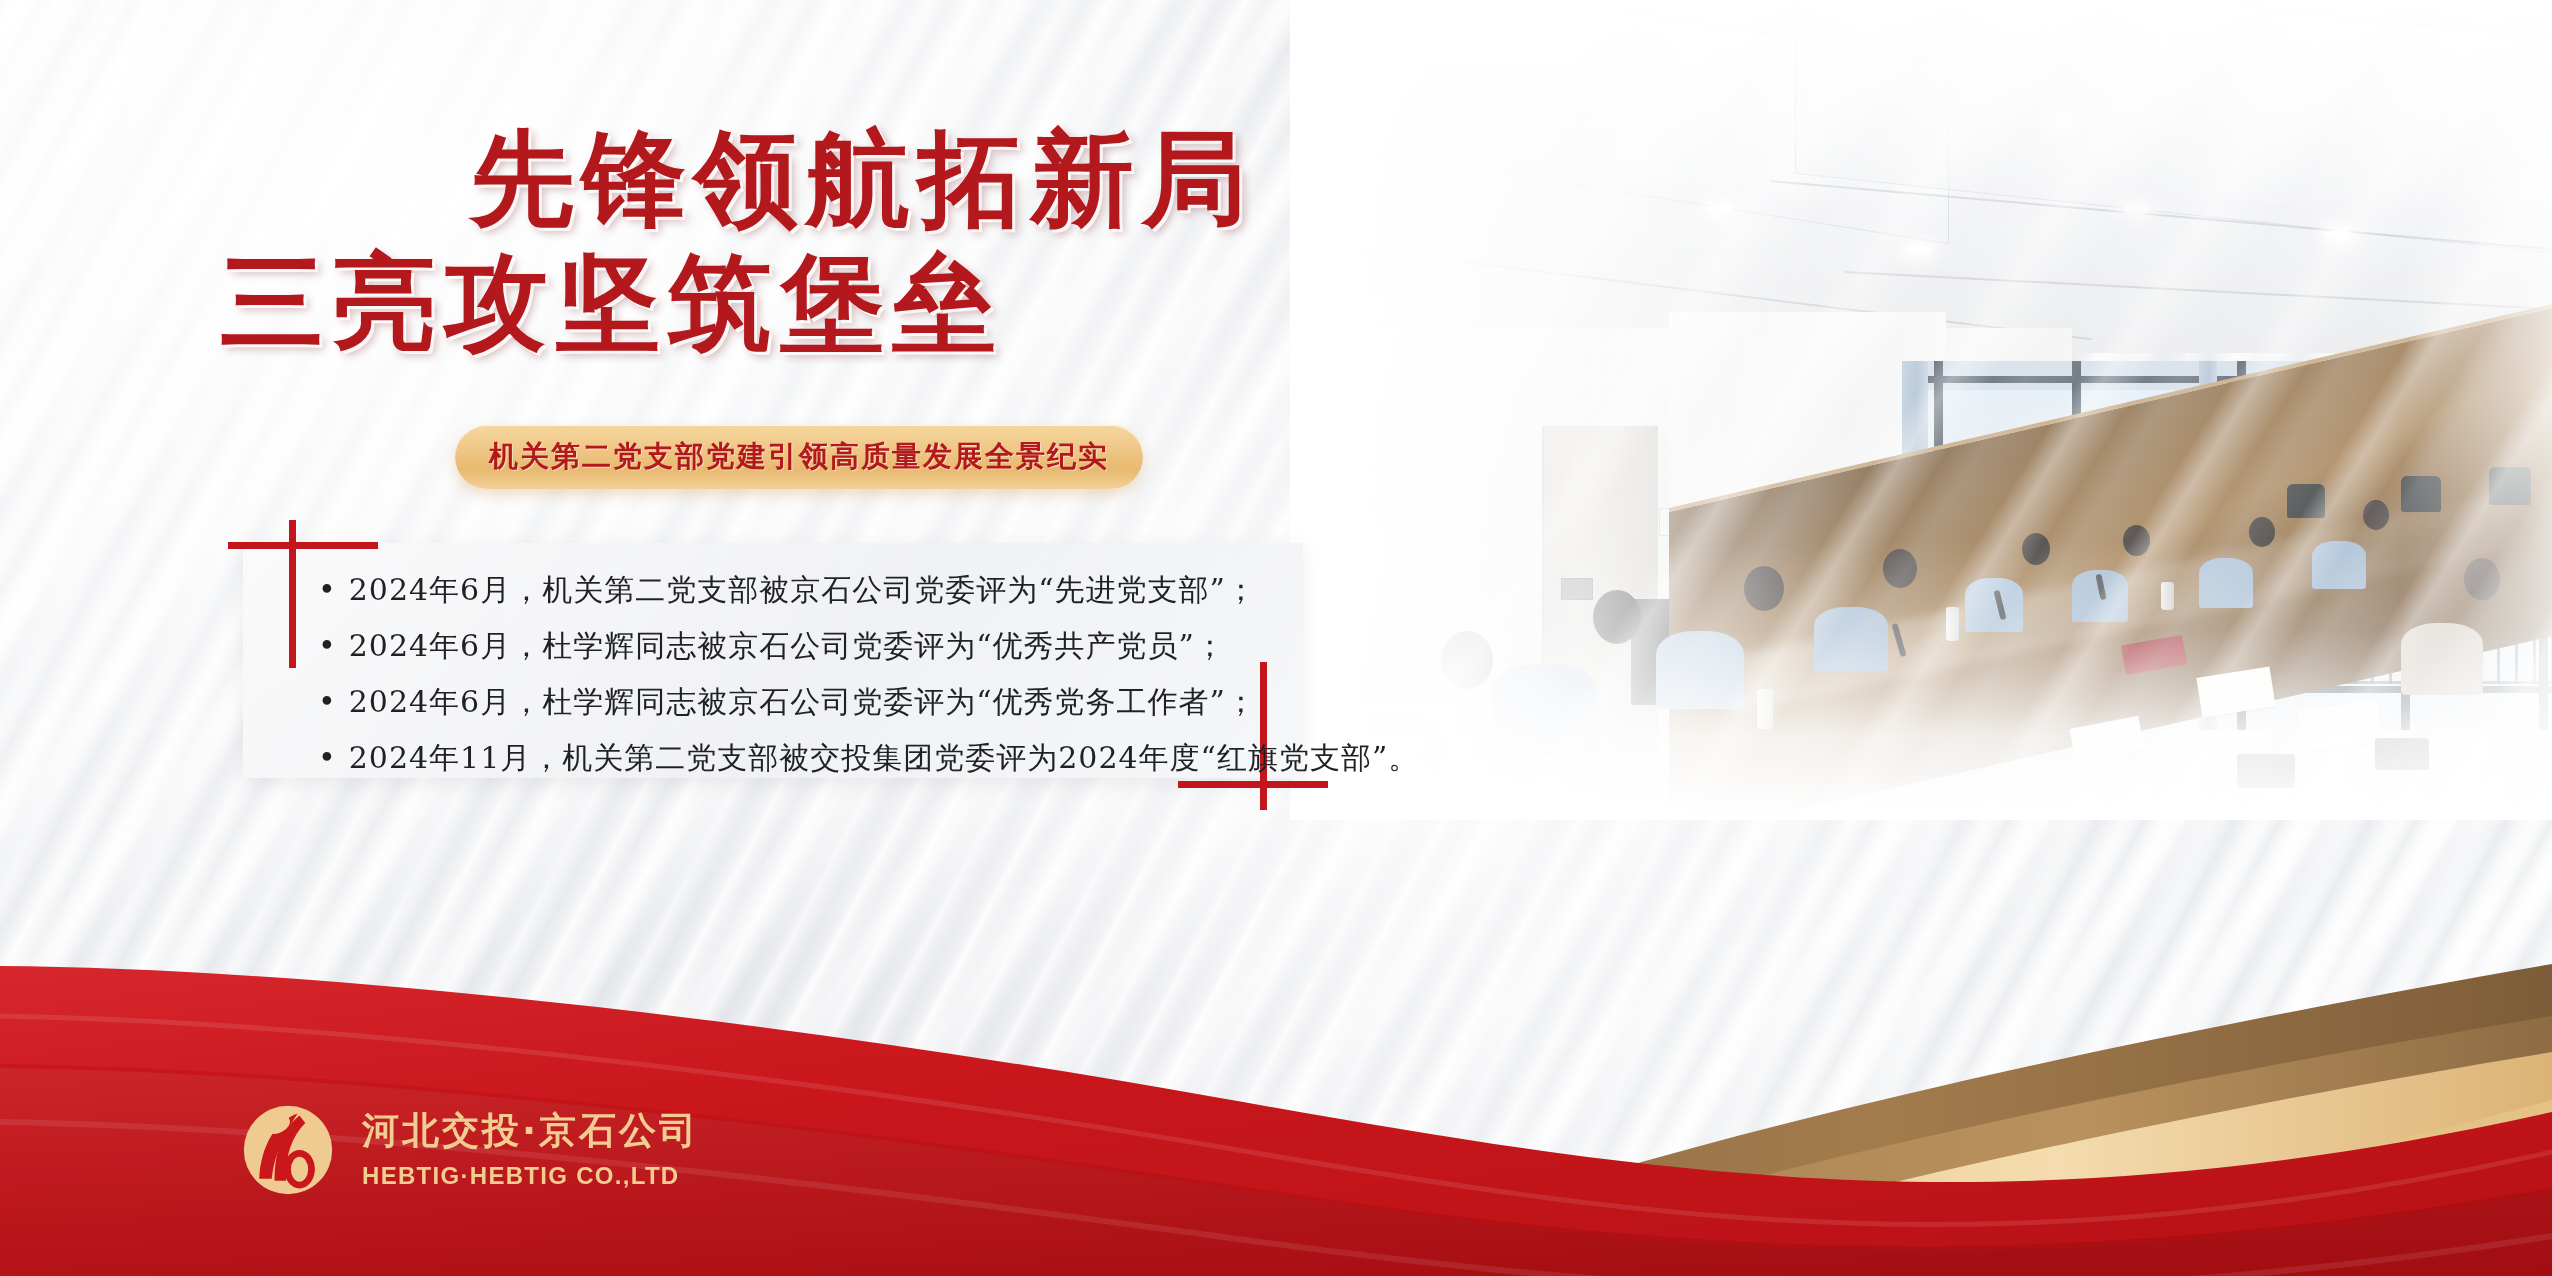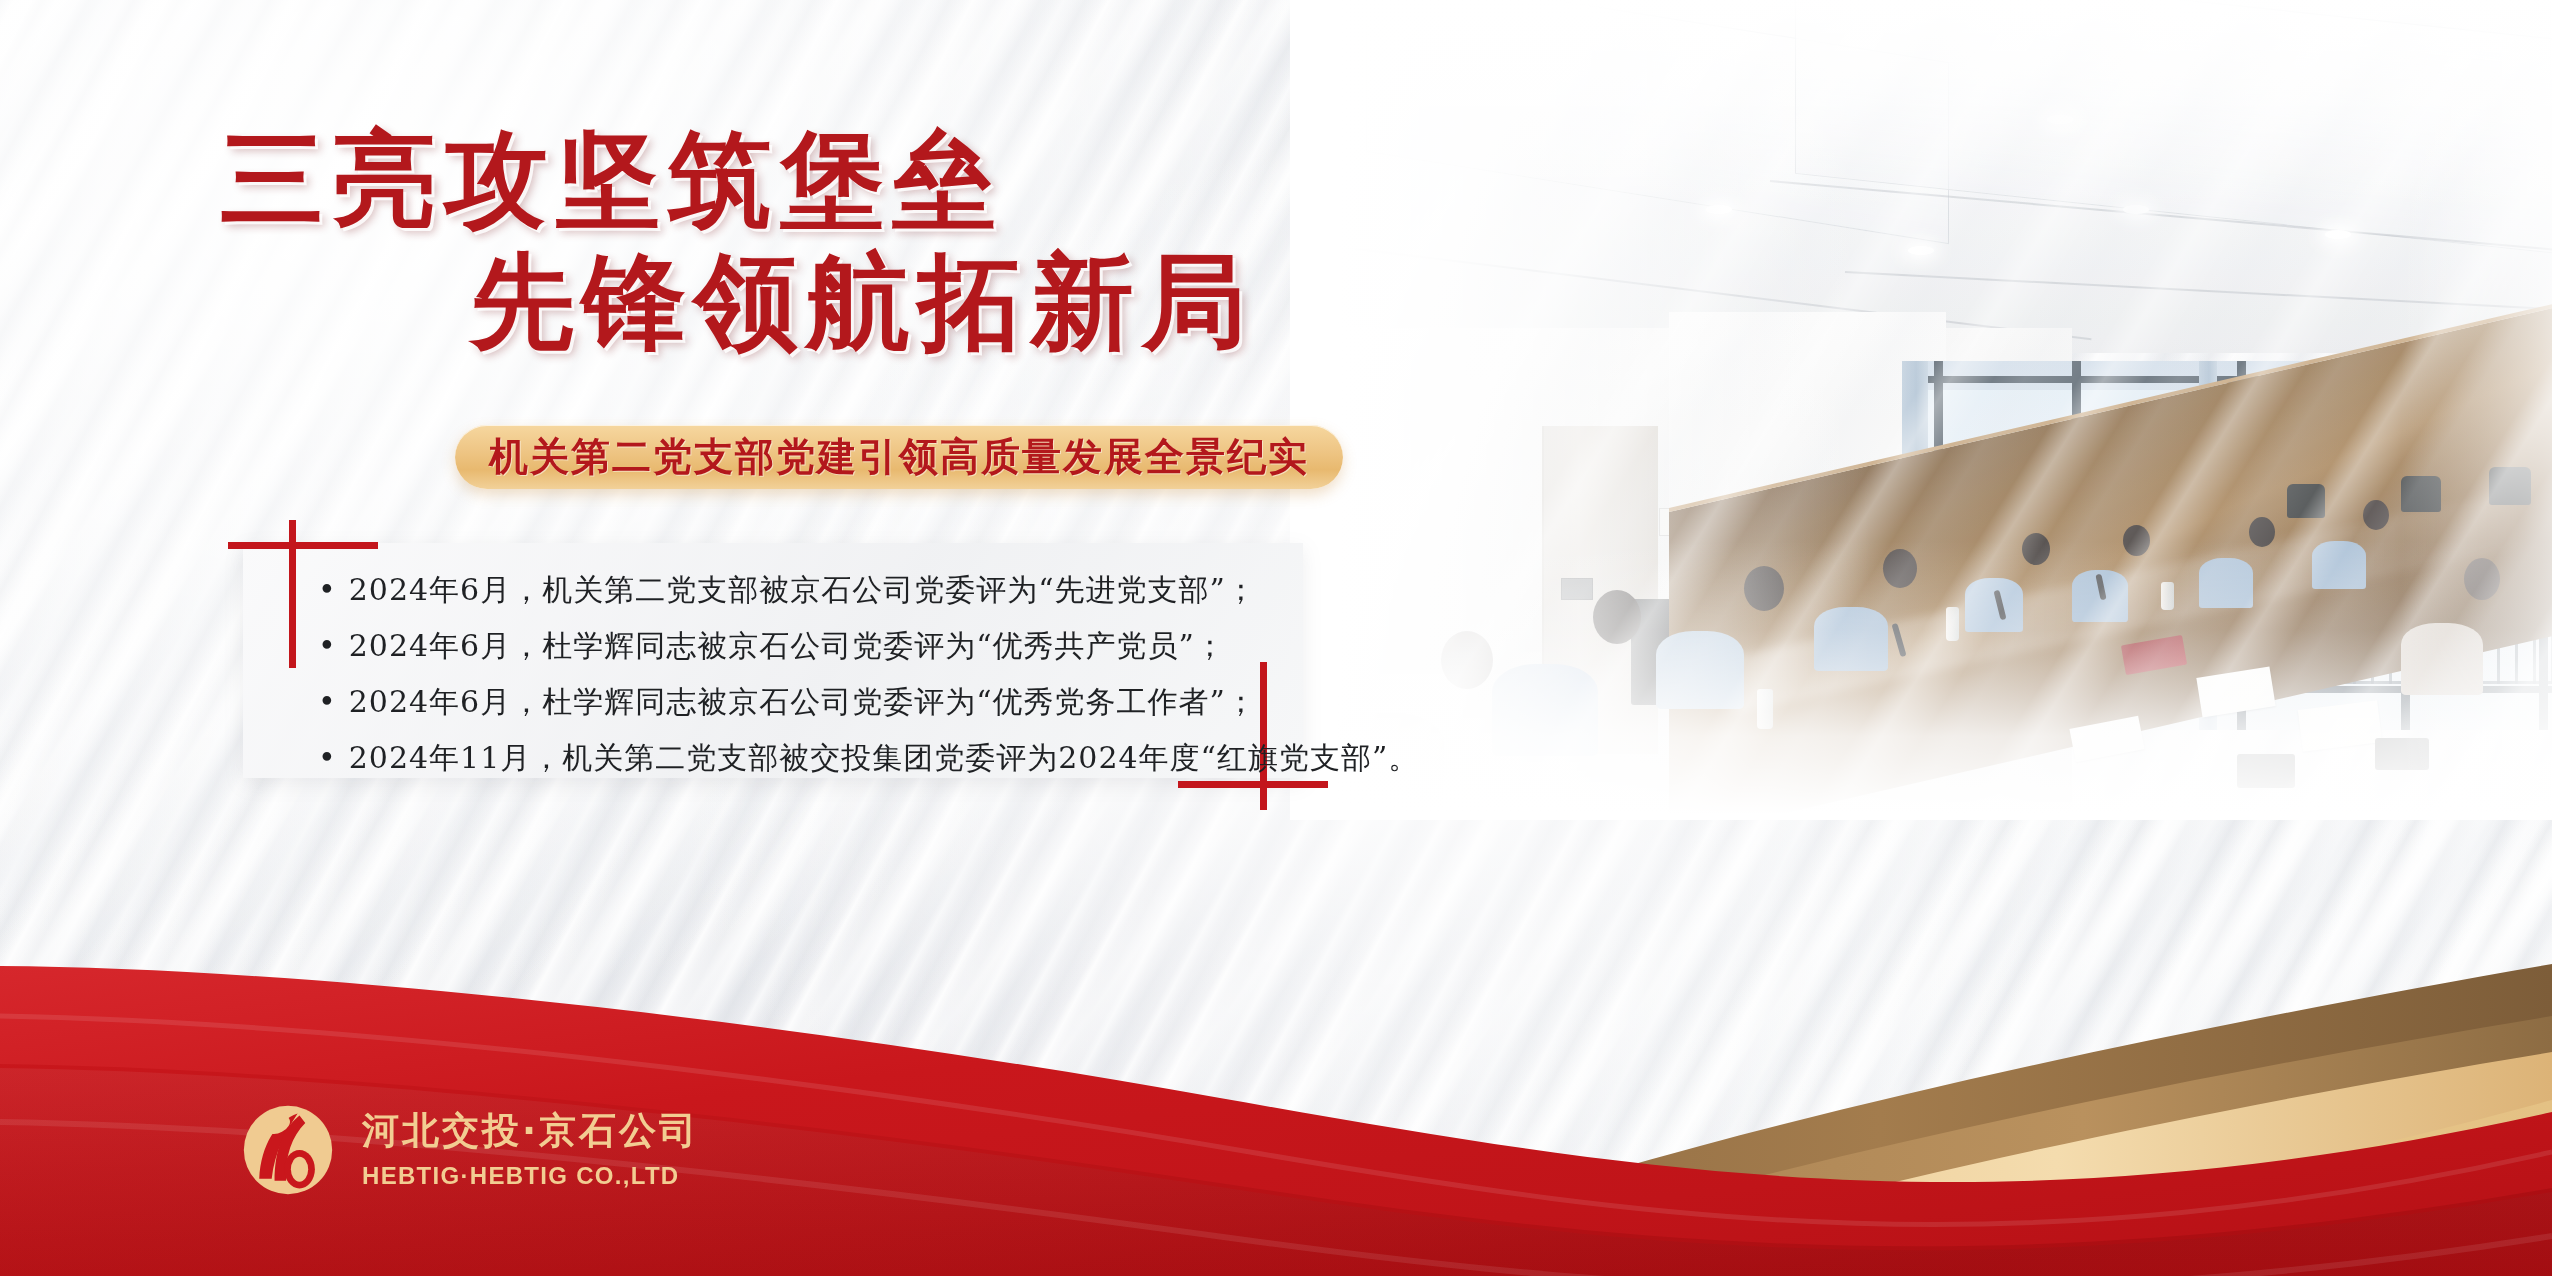--- a/index.html
+++ b/index.html
@@ -313,21 +313,21 @@
     padding: 0 34px;
     display: flex;
     align-items: center;
     border-radius: 34px;
     background: linear-gradient(180deg, #f6d79f 0%, #eec584 42%, #e8b96f 70%, #f2d199 100%);
     box-shadow: 0 6px 14px rgba(200,140,60,0.28), inset 0 1px 0 rgba(255,255,255,0.7);
   }
   .badge-text {
     font-family: "DejaVu Serif", "Liberation Serif", serif;
     font-weight: 700;
-    font-size: 39px;
+    font-size: 29px;
     letter-spacing: 2px;
     color: #b3181c;
     white-space: nowrap;
     text-shadow: 1px 1px 0 rgba(255,255,255,0.5);
   }
 
   
   .panel-zone {
     position: absolute;
     left: 228px;
@@ -520,22 +520,22 @@
 
     <div class="photo-wash"></div>
     <div class="photo-streaks"></div>
     <div class="photo-fade-left"></div>
     <div class="photo-fade-bottom"></div>
     <div class="photo-fade-top"></div>
     <div class="photo-fade-right"></div>
   </div>
 
   <div class="headline">
+    <div class="hl-line hl-2">先锋领航拓新局</div>
     <div class="hl-line hl-1">三亮攻坚筑堡垒</div>
-    <div class="hl-line hl-2">先锋领航拓新局</div>
   </div>
 
   <div class="badge">
     <span class="badge-text">机关第二党支部党建引领高质量发展全景纪实</span>
   </div>
 
   <div class="panel-zone">
     <div class="panel-card"></div>
 
     <div class="corner h corner-tl-h"></div>

